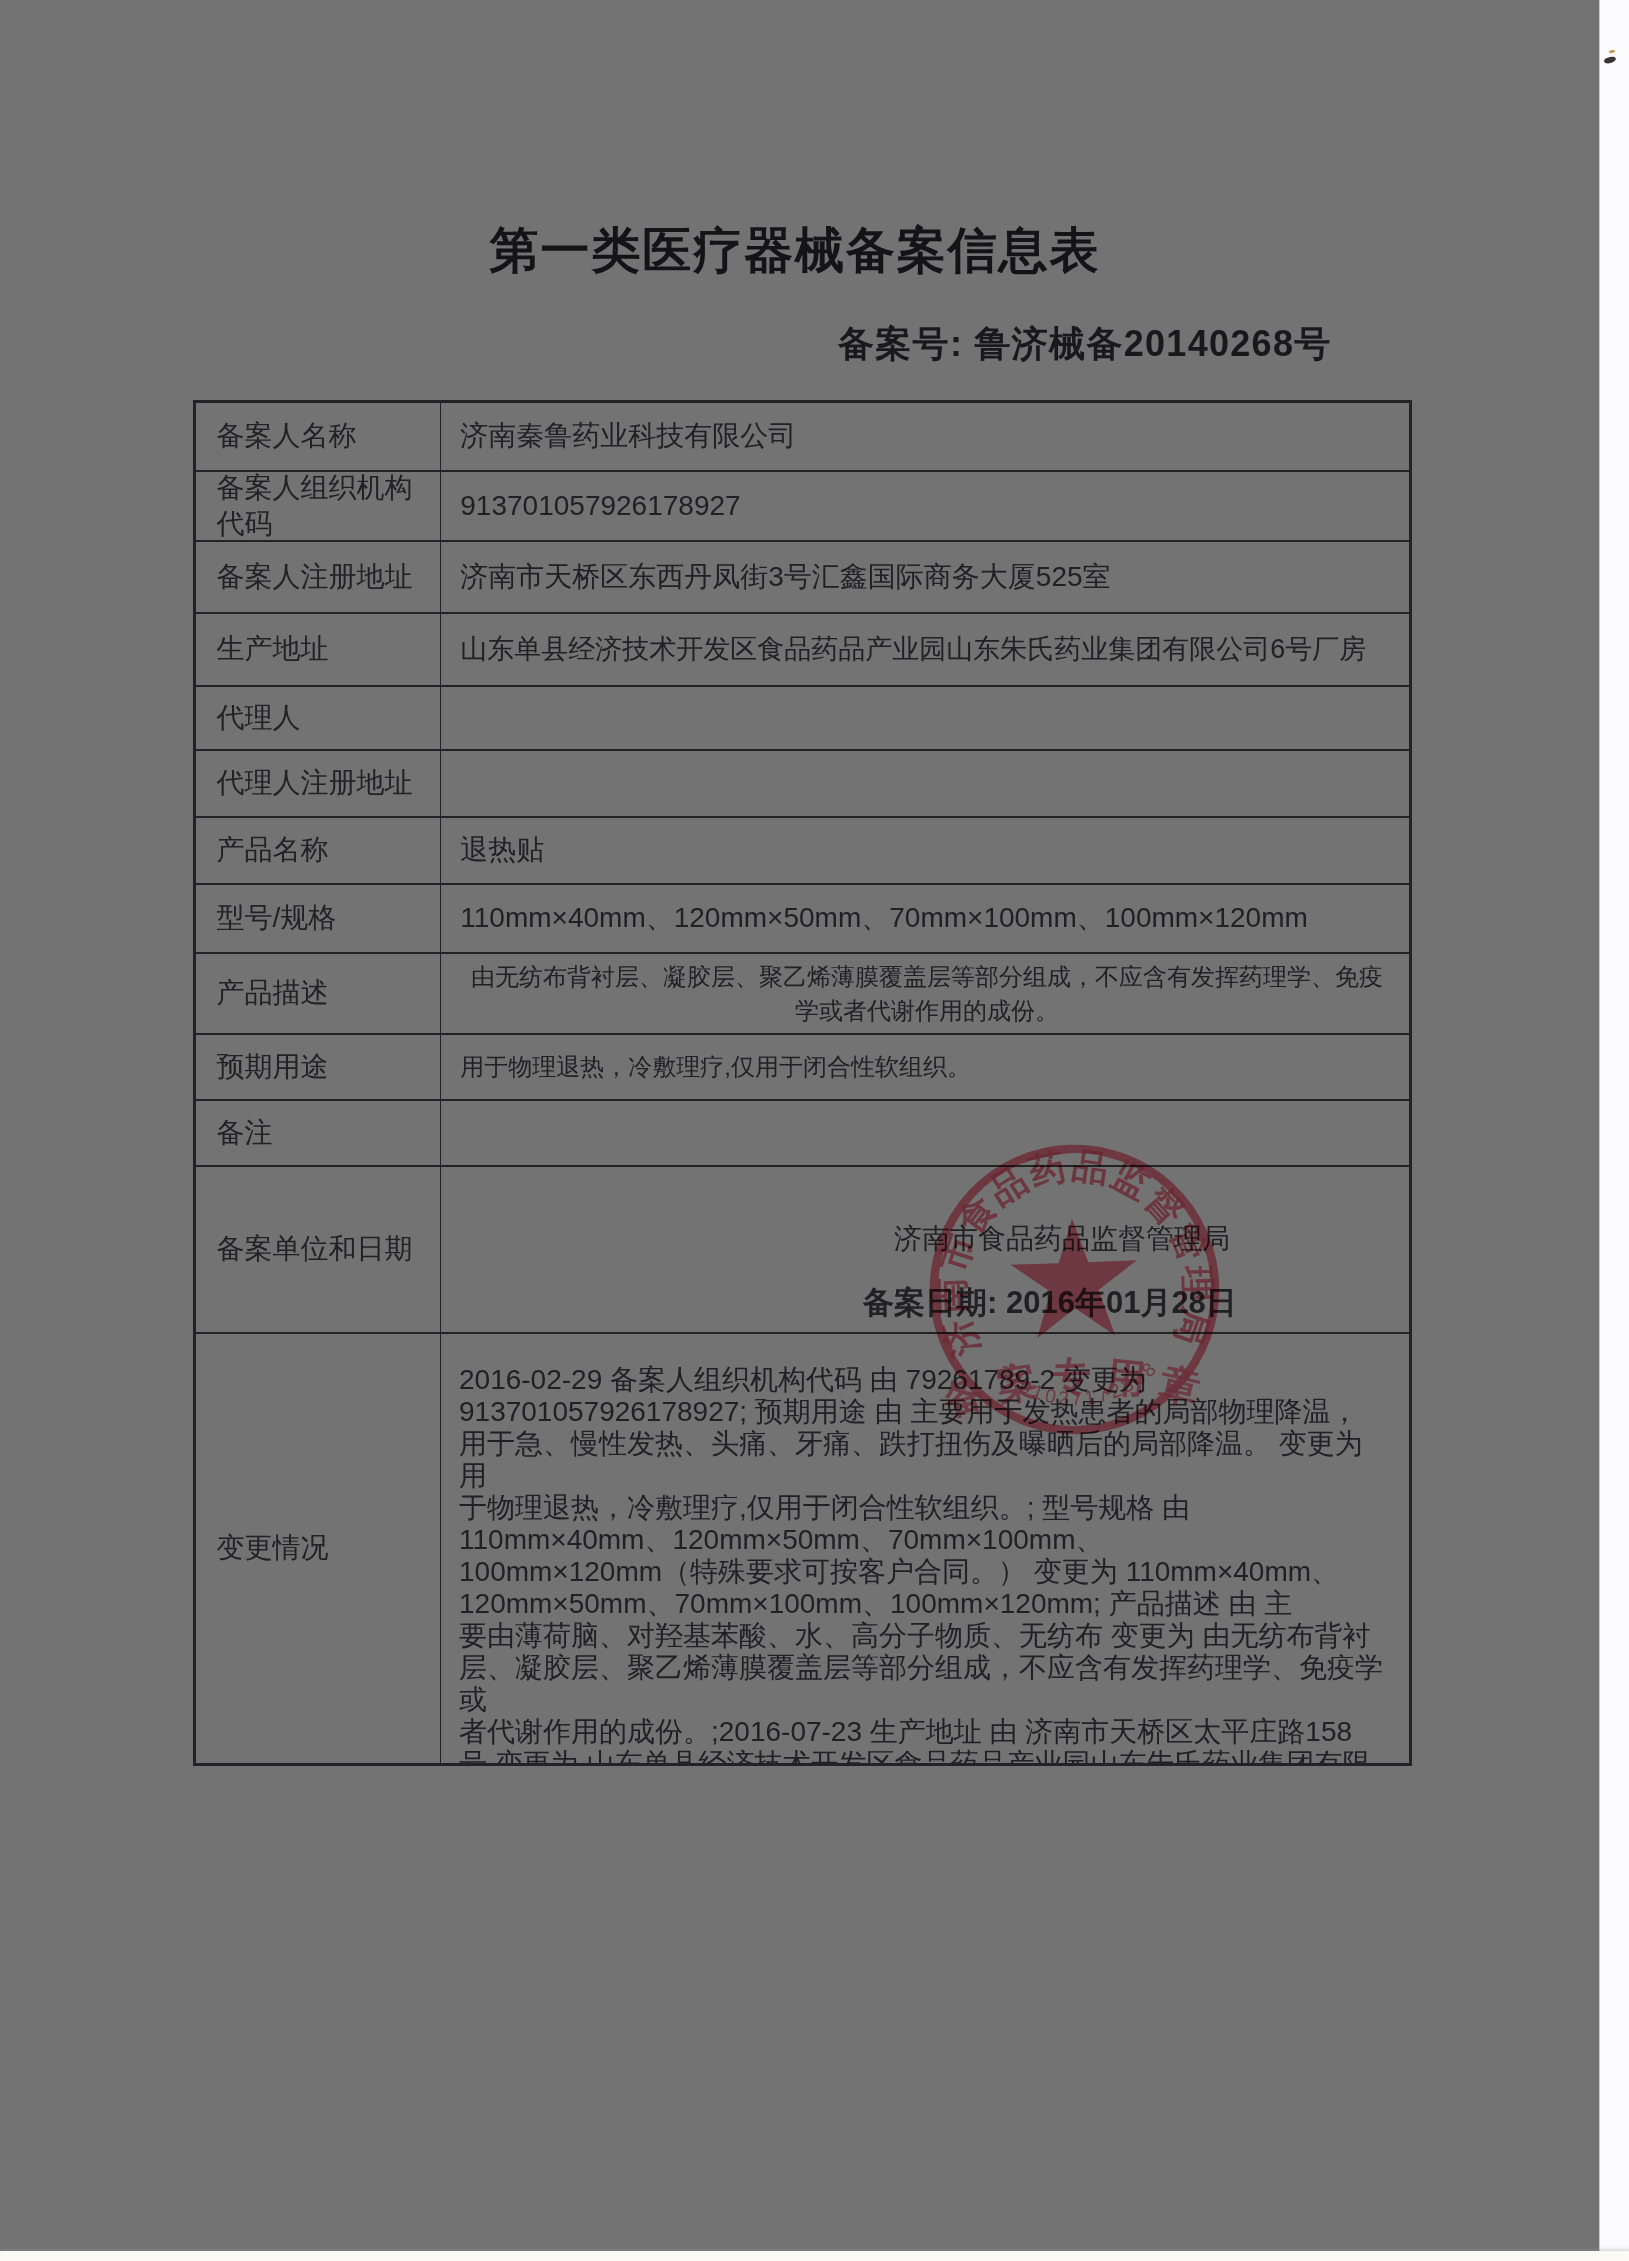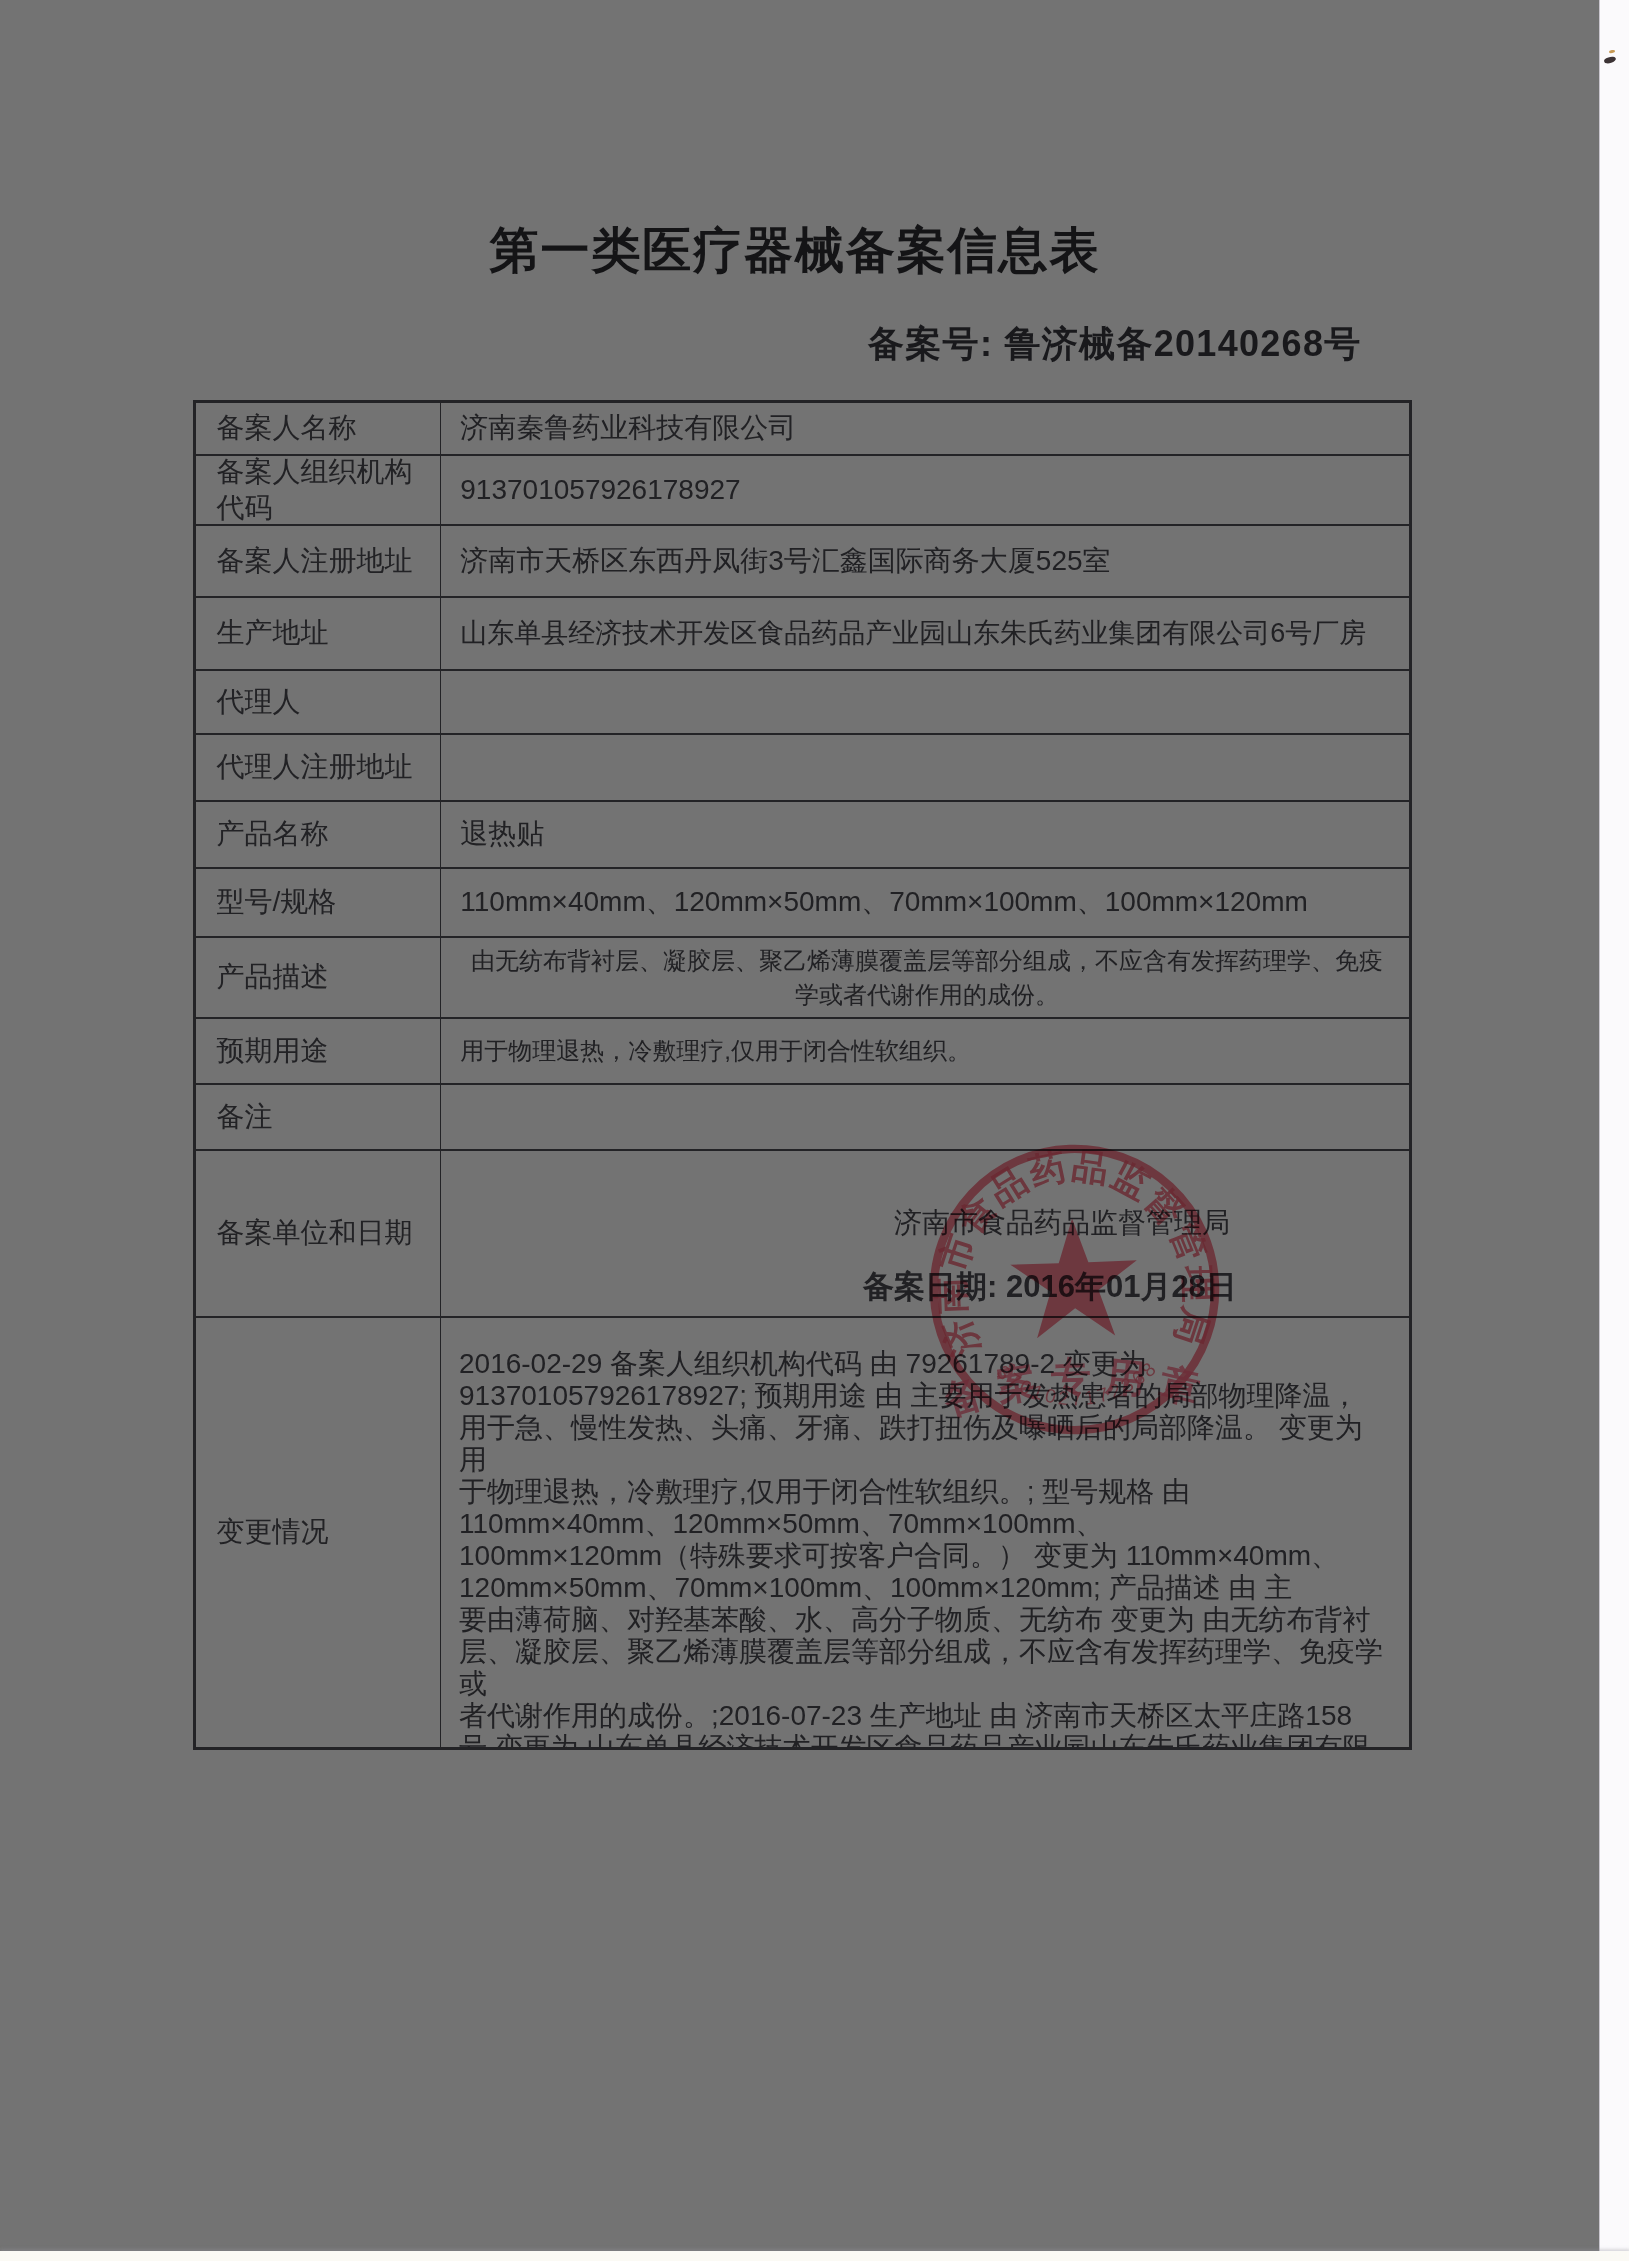--- a/index.html
+++ b/index.html
@@ -18,42 +18,42 @@
     background:#3c3335;border-radius:45% 60% 50% 55%;transform:rotate(-18deg);}
   .speck-amber{position:absolute;left:1609px;top:50px;width:6.4px;height:2.6px;
     background:#c79a55;border-radius:50%;transform:rotate(-10deg);}
 
   .doc-title{
     position:absolute;top:218px;left:0;width:1590px;margin:0;
     text-align:center;font-size:49px;font-weight:700;letter-spacing:1.9px;
     color:#141416;
   }
   .record-no{
-    position:absolute;top:320px;left:868px;
+    position:absolute;top:320px;left:838px;
     font-size:36px;font-weight:700;letter-spacing:1.3px;color:#19191c;
   }
 
   .form-table{
     position:absolute;left:193px;top:400px;width:1219px;
     border:3.2px solid #232326;box-sizing:border-box;
   }
   .row{display:flex;border-top:2.6px solid #232326;box-sizing:border-box;}
   .row.first{border-top:none;}
   .cell{box-sizing:border-box;}
   .cell.label{
     flex:0 0 245px;width:245px;border-right:1.9px solid #232326;
     display:flex;align-items:center;padding:3.9px 11.6px 3.9px 20.6px;
     font-size:28px;line-height:1.3;color:#222225;
   }
   .cell.value{
     flex:1 1 auto;display:flex;align-items:center;
     padding:3.9px 15.5px 3.9px 19.3px;font-size:28px;line-height:1.3;
     overflow:hidden;
   }
-  .h-r1{height:51px}.h-r2{height:70px}.h-r3{height:72px}.h-r4{height:73px}
+  .h-r1{height:67px}.h-r2{height:70px}.h-r3{height:72px}.h-r4{height:73px}
   .h-r5{height:64px}.h-r6{height:67px}.h-r7{height:67px}.h-r8{height:69px}
   .h-r9{height:81px}.h-r10{height:66px}.h-r11{height:66px}
   .h-r12{height:167px}.h-r13{height:431px}
   .value.mid{font-size:27px;}
   .value.small{font-size:24px;line-height:1.38;text-align:center;}
   .value.unit-date{position:relative;display:block;padding:0;}
   .unit-line{position:absolute;left:453px;top:54px;font-size:28px;white-space:nowrap;}
   .date-line{position:absolute;left:422px;top:116px;font-size:31px;font-weight:700;white-space:nowrap;}
   .value.change{
     display:block;padding:30px 17px 13px 18px;

